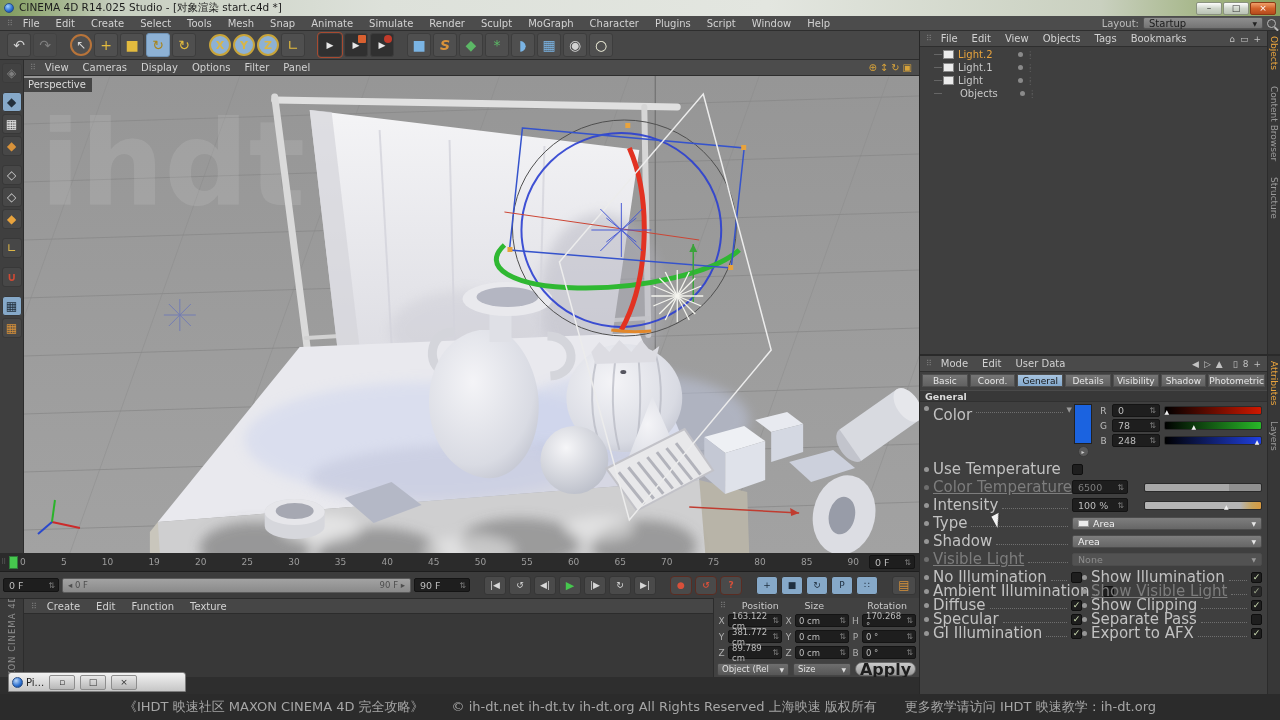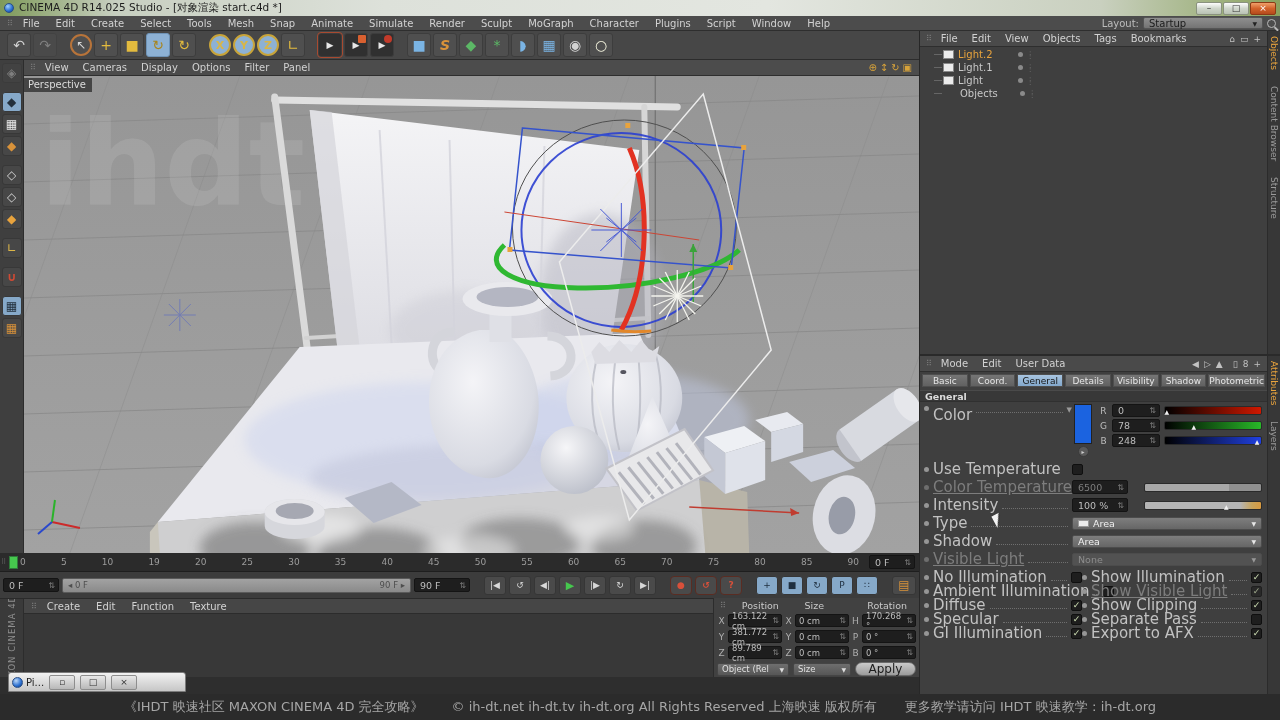--- a/index.html
+++ b/index.html
@@ -131,21 +131,21 @@
   .coord-head { display:flex; align-items:center; height:13px; color:#c9c9c9; }
   .coord-head span.h { flex:1; text-align:left; padding-left:14px; font-size:9.5px; }
   .coord-row { display:flex; align-items:center; height:15px; gap:2px; margin-top:1px; }
   .axl { width:9px; text-align:center; color:#b0b0b0; font-size:9px; }
   .coord-row .field { flex:1; height:13px; font-size:8.5px; padding:0 2px 0 3px; }
   .coord-foot { display:flex; align-items:center; gap:4px; margin-top:2px; }
   .cdd { height:13px; background:linear-gradient(#6e6e6e,#565656); border:1px solid #454545; border-radius:2px;
     color:#e0e0e0; font-size:8.5px; display:flex; align-items:center; padding:0 4px; }
   .cdd.w1 { width:72px; } .cdd.w2 { width:58px; }
   .apply-btn { flex:1; height:14px; background:linear-gradient(#cacaca,#9b9b9b); border:1px solid #6a6a6a;
-    border-radius:8px; color:#1d1d1d; font-size:12px; display:flex; align-items:center; justify-content:center; }
+    border-radius:8px; color:#1d1d1d; font-size:16px; display:flex; align-items:center; justify-content:center;font-weight:bold; }
 
   
   .right-col { position:absolute; top:31px; left:919px; width:361px; height:663px; background:#3f3f3f;
     border-left:1px solid #272727; }
   .om { position:absolute; top:0; left:0; right:0; height:325px; border-bottom:2px solid #2a2a2a; }
   .panel-menu { height:16px; background:#4a4a4a; border-bottom:1px solid #2e2e2e; display:flex; align-items:center; padding:0 3px; }
   .panel-menu .menu-item { padding:0 7px; }
   .pm-icons { margin-left:auto; display:flex; gap:5px; align-items:center; padding-right:16px; }
   .pm-ico { color:#c2c2c2; font-size:9px; }
   .om-list { position:absolute; top:17px; left:0; right:13px; bottom:0; background:#3f3f3f; }

